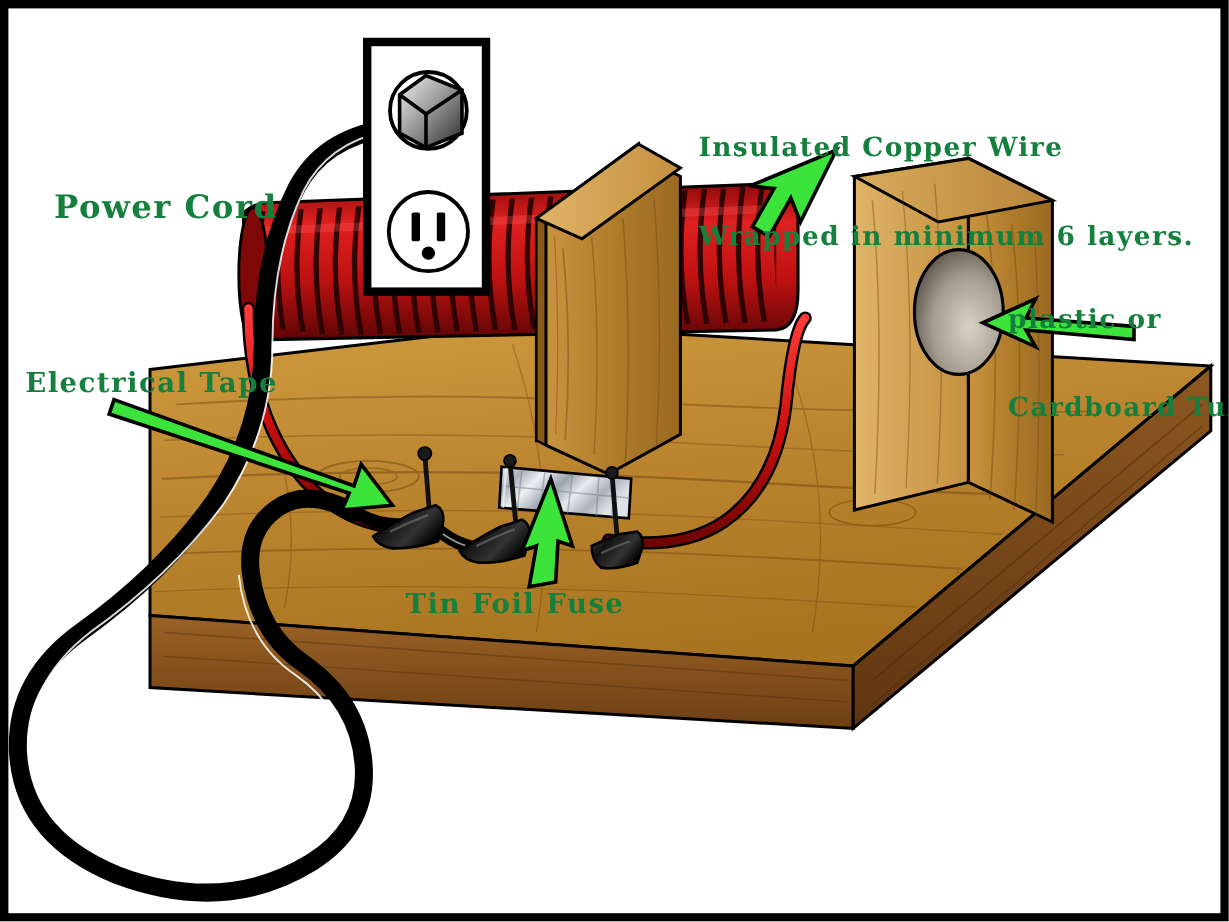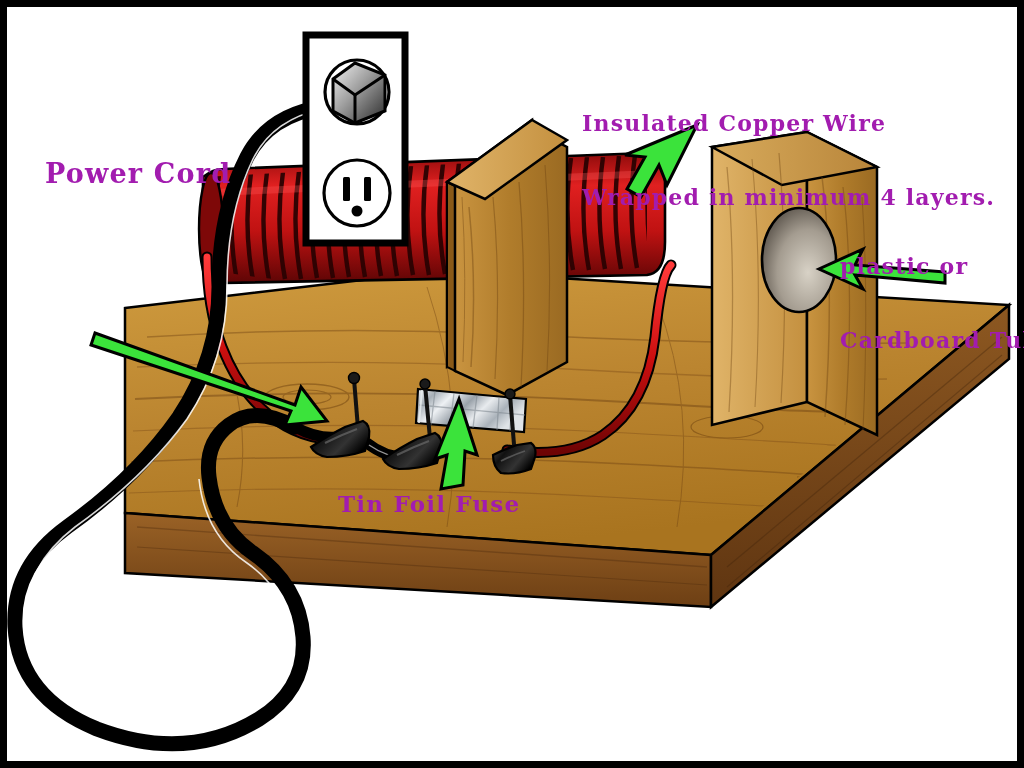--- a/index.html
+++ b/index.html
@@ -2,21 +2,21 @@
 <html><head>
 <meta charset="utf-8">
 <title>Electromagnet Diagram</title>
 <style>
   html,body{margin:0;padding:0;background:#ffffff;}
   body{width:1024px;height:768px;overflow:hidden;
        font-family:"DejaVu Sans",sans-serif;}
   #stage{position:relative;width:1024px;height:768px;background:#fff;
          box-sizing:border-box;border:7px solid #000;}
   #svgroot{position:absolute;left:0;top:0;width:1010px;height:754px;display:block;}
-  .lbl{position:absolute;color:#a21caf;white-space:pre;line-height:1.12;
+  .lbl{position:absolute;color:#15803d;white-space:pre;line-height:1.12;
        font-family:"DejaVu Serif",serif;font-weight:700;
        letter-spacing:1.2px;}
   #lbl-power{left:38px;top:152px;font-size:27px;text-align:center;}
   #lbl-coil{left:575px;top:55px;font-size:22px;}
   #lbl-tube{left:833px;top:198px;font-size:22px;}
   #lbl-tape{left:14px;top:300px;font-size:23px;}
   #lbl-fuse{left:331px;top:484px;font-size:23px;}
 </style>
 </head>
 <body>
@@ -276,24 +276,25 @@
     </g>
     <g>
       <path d="M452,392 L428,452 L440,448 L434,482 L456,478 L458,444 L470,448 Z" fill="#3BE33B" stroke="#000" stroke-width="3"></path>
     </g>
   </svg>
 
   <div class="lbl" id="lbl-power">Power Cord</div>
 
   <div class="lbl" id="lbl-coil">
     <div>Insulated Copper Wire</div>
-    <div>Wrapped in minimum 4 layers.</div>
+    <div>Wrapped in minimum 6 layers.</div>
   </div>
 
   <div class="lbl" id="lbl-tube">
     <div>plastic or</div>
     <div>Cardboard Tube</div>
   </div>
 
+  <div class="lbl" id="lbl-tape">Electrical Tape</div>
 
   <div class="lbl" id="lbl-fuse">Tin Foil Fuse</div>
 
 </div>
 
 </body></html>

